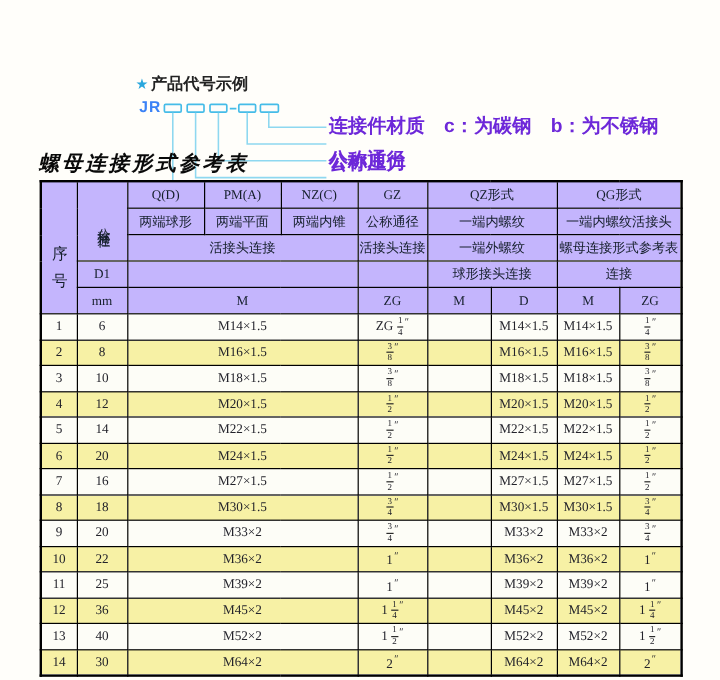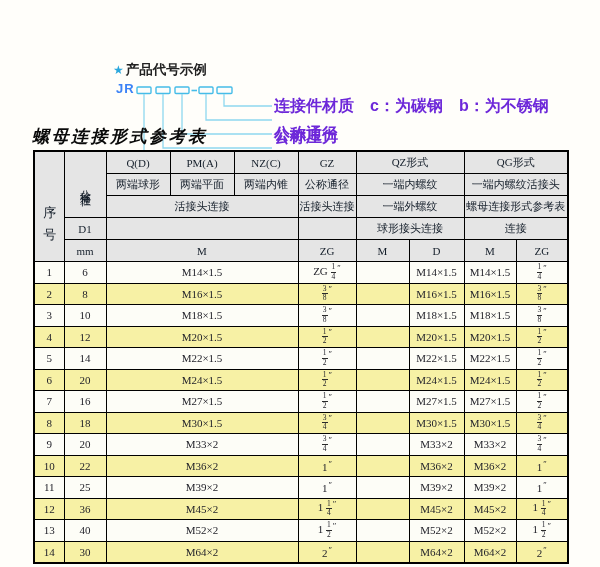--- a/index.html
+++ b/index.html
@@ -30,21 +30,21 @@
   }
   
   table.ref{
     position:absolute;left:33px;top:150px;border-collapse:collapse;table-layout:fixed;
     border:2px solid #000;
   }
   table.ref th,table.ref td{
     border:1px solid #000;text-align:center;vertical-align:middle;
     padding:0 1px;font-weight:normal;overflow:hidden;white-space:nowrap;
   }
-  table.ref th{background:#e5e5e5;height:21px;font-size:11px;color:#141e2a;}
+  table.ref th{background:#c4b5fd;height:21px;font-size:11px;color:#141e2a;}
   table.ref td{height:20.5px;font-size:11px;background:#fdfdf7;color:#23232b;}
   tr.alt td{background:#f7f1a5;}
   .v-seq{
     writing-mode:vertical-rl;text-orientation:upright;font-size:13px;letter-spacing:24px;
     display:inline-block;padding-top:24px;color:#141e2a;
   }
   .v-bore{
     writing-mode:vertical-rl;text-orientation:upright;font-size:11px;letter-spacing:2px;
     display:inline-block;padding-top:3px;color:#141e2a;
   }

